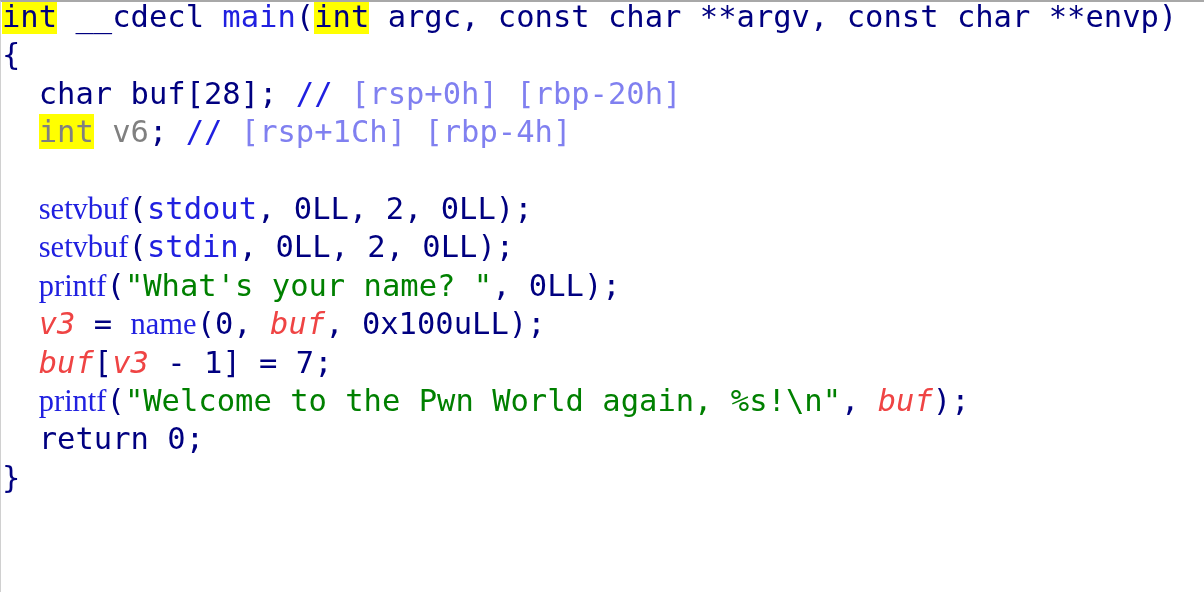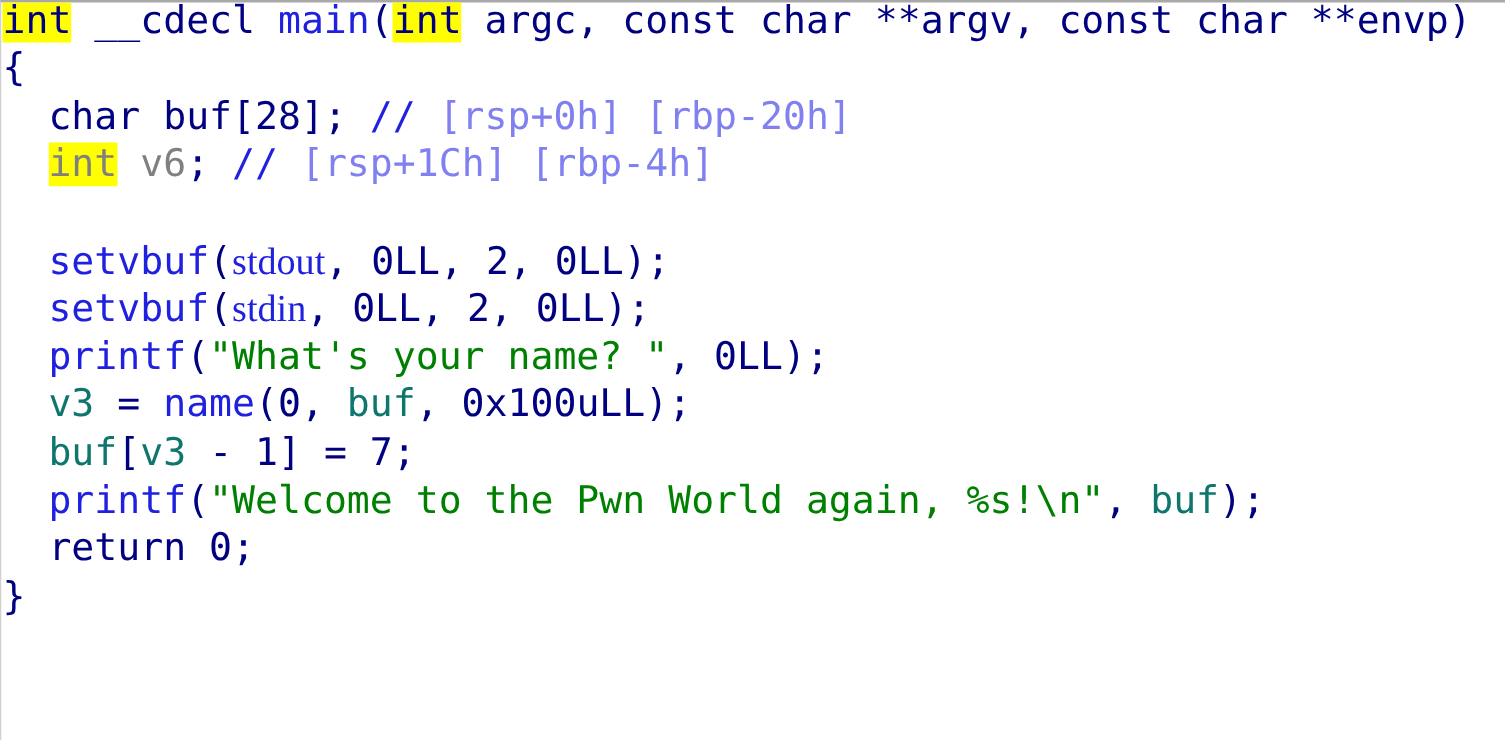--- a/index.html
+++ b/index.html
@@ -41,27 +41,27 @@
     letter-spacing: 0px;
     color: #000080;
     padding-left: 1px;
   }
 
   
   .tok-punct    { color: #000080; }
   .tok-keyword  { color: #000080; background: #ffff00; }
   .tok-keyword-unused { color: #808080; background: #ffff00; }
   .tok-func     { color: #2020e0; }
-  .tok-libfunc  { color: #2020e0; }
-  .tok-lvar     { color: #0f766e; }
+  .tok-libfunc  { color: #2020e0; font-family: Liberation Serif, serif; }
+  .tok-lvar     { color: #ef4444; font-style: italic; }
   .tok-lvar-unused { color: #808080; }
   .tok-string   { color: #008000; }
   .tok-comment  { color: #8080f0; }
   .tok-comment-slash { color: #2020e0; }
-  .tok-global   { color: #2020e0; font-family: Liberation Serif, serif; }
+  .tok-global   { color: #2020e0; }
 </style>
 </head>
 <body>
 
 <div id="pseudocode-view">
   <div id="code-lines">
       <div class="code-line"><span class="tok-keyword">int</span><span class="tok-punct"> __cdecl </span><span class="tok-func">main</span><span class="tok-punct">(</span><span class="tok-keyword">int</span><span class="tok-punct"> argc, const char **argv, const char **envp)</span></div>
       <div class="code-line"><span class="tok-punct">{</span></div>
       <div class="code-line"><span class="tok-punct">  char buf[28]; </span><span class="tok-comment-slash">//</span><span class="tok-comment"> [rsp+0h] [rbp-20h]</span></div>
       <div class="code-line"><span class="tok-punct">  </span><span class="tok-keyword-unused">int</span><span class="tok-lvar-unused"> v6</span><span class="tok-punct">;</span><span class="tok-punct"> </span><span class="tok-comment-slash">//</span><span class="tok-comment"> [rsp+1Ch] [rbp-4h]</span></div>

